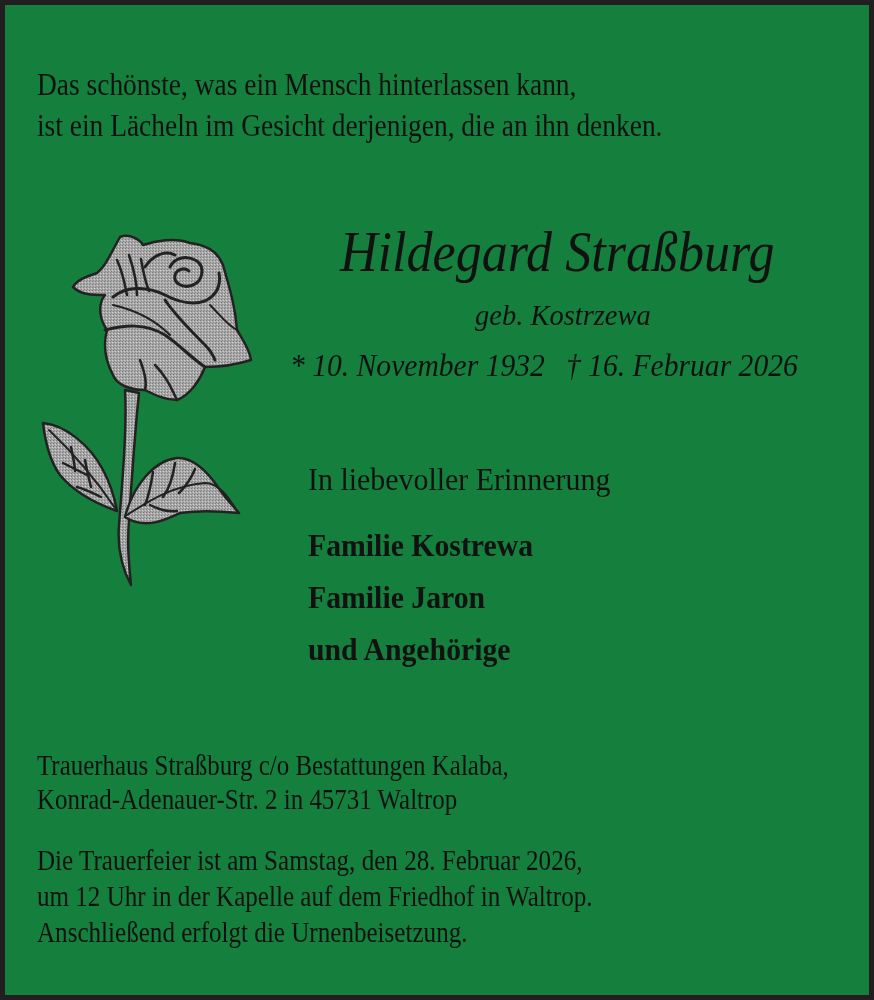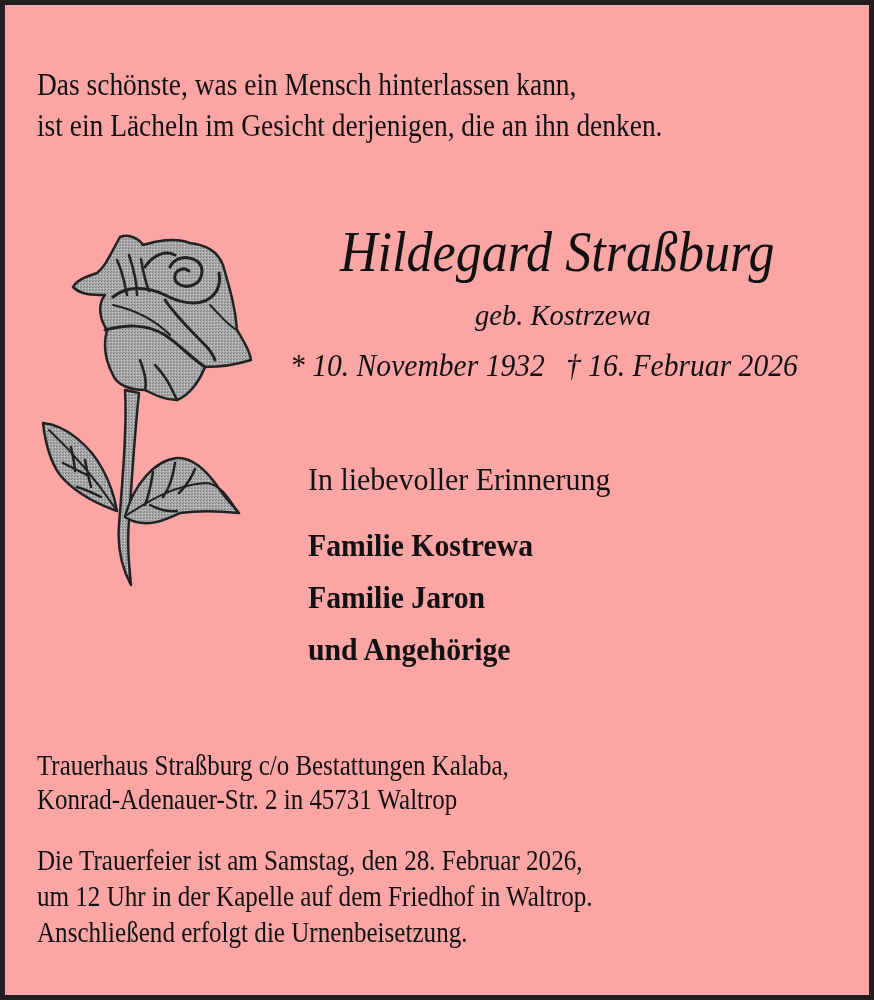--- a/index.html
+++ b/index.html
@@ -1,19 +1,19 @@
 <!DOCTYPE html>
 <html><head>
 <meta charset="utf-8">
 <style>
   html, body { margin: 0; padding: 0; background: #ffffff; }
   body { width: 874px; height: 1000px; position: relative; overflow: hidden; }
   .frame {
     position: absolute; left: 0; top: 0; width: 874px; height: 1000px;
-    box-sizing: border-box; border: 5px solid #231f20; background: #fca5a5;
+    box-sizing: border-box; border: 5px solid #231f20; background: #15803d;
   }
   .serif { font-family: "Liberation Serif", "DejaVu Serif", serif; color: #111111; }
   .line { position: absolute; white-space: nowrap; transform-origin: 0 0; }
   .italic { font-style: italic; }
   .bold { font-weight: bold; }
 
   
   .motto { left: 32px; font-size: 31px; transform: scaleX(0.885); }
   #motto-1 { top: 62px; }
   #motto-2 { top: 103px; }

